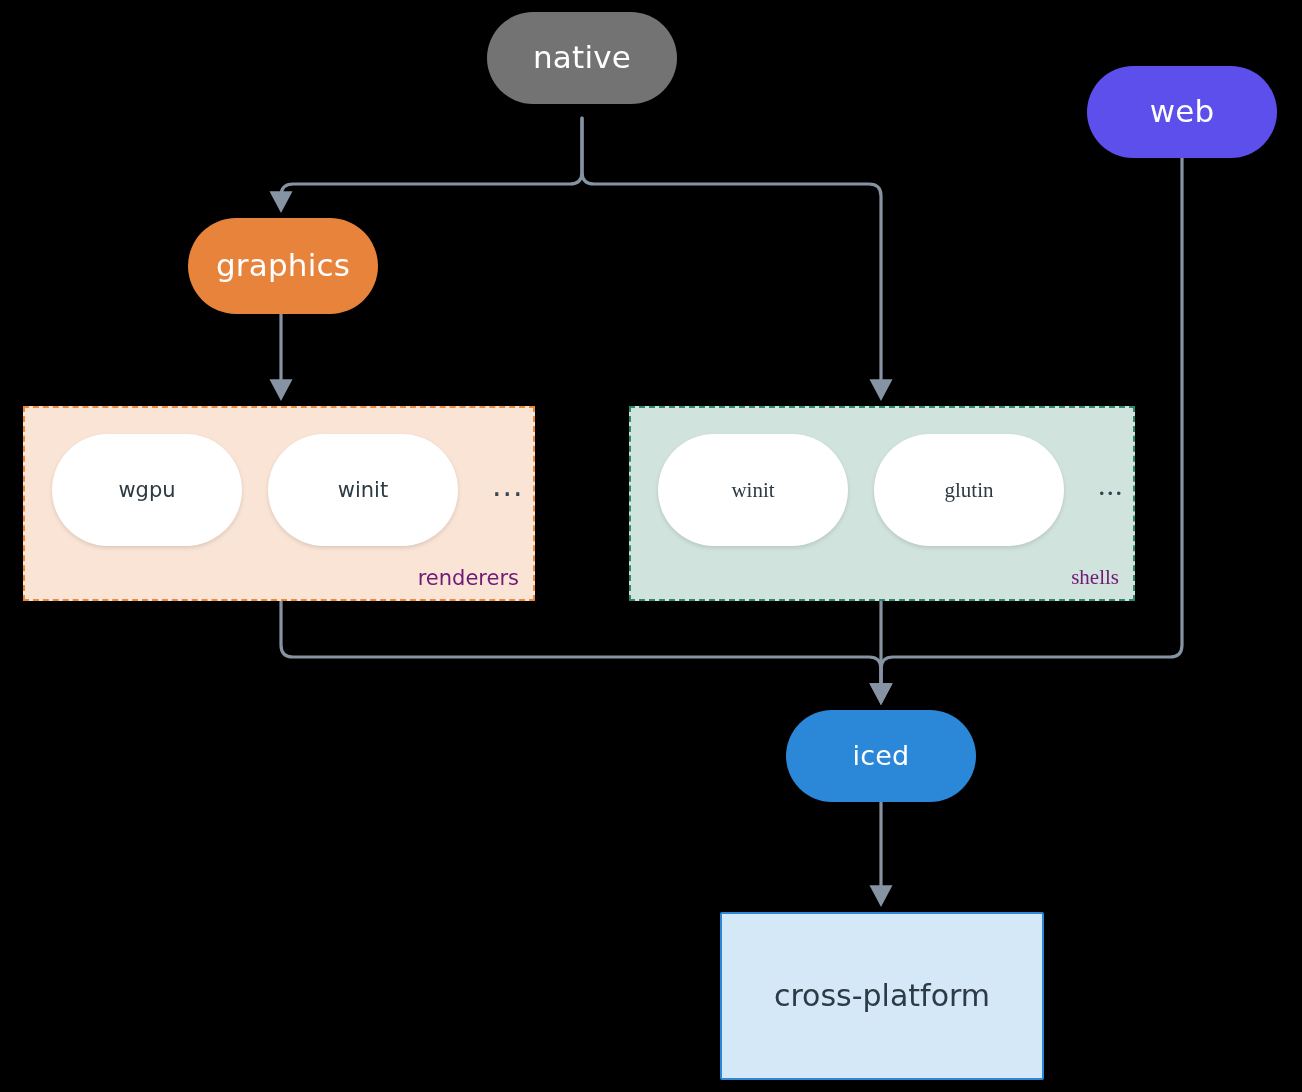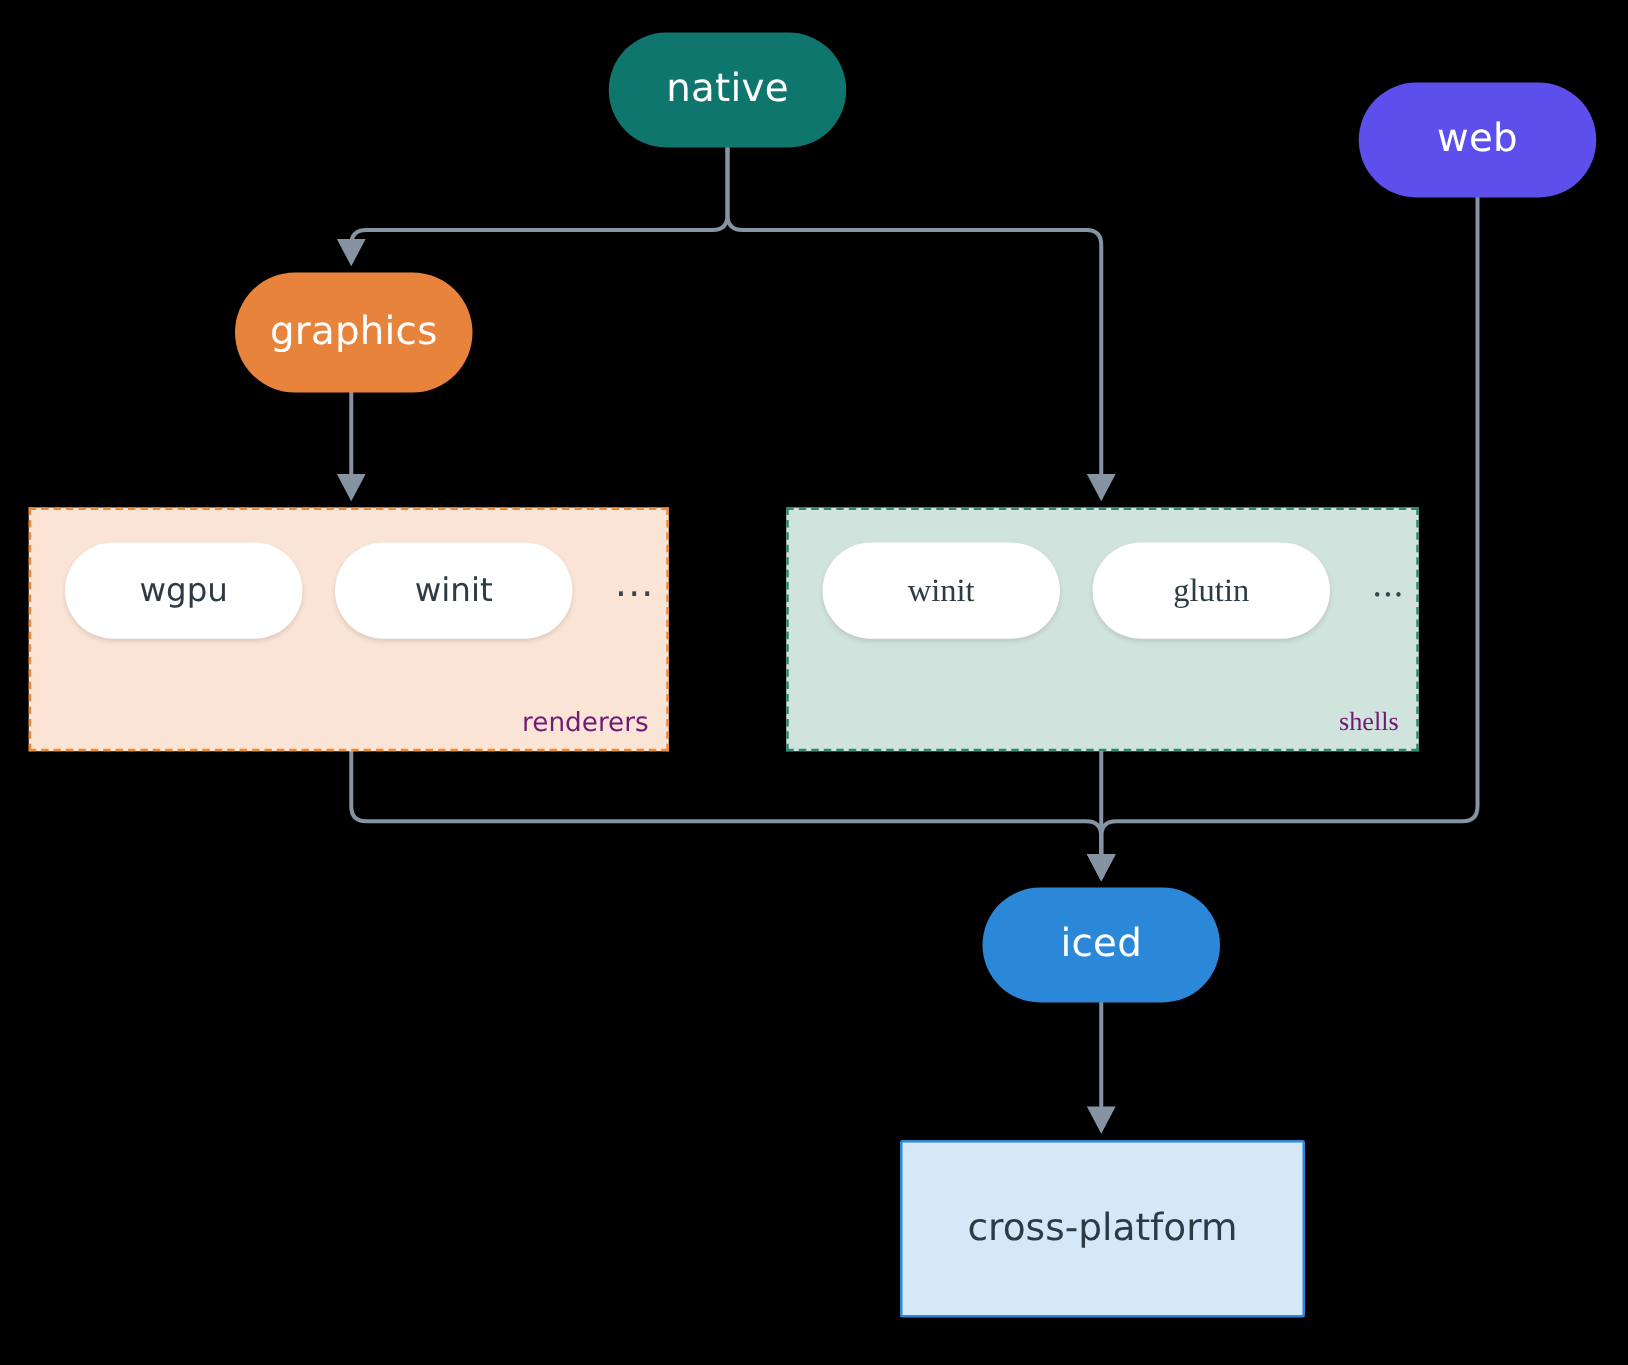--- a/index.html
+++ b/index.html
@@ -36,36 +36,36 @@
     line-height: 1.28;
   }
   
   .pill-node {
     border-radius: 999px;
     color: #ffffff;
     font-size: 31px;
     letter-spacing: 0.2px;
   }
   .node-native {
-    left: 487px;  top: 26px;  width: 190px;  height: 92px;
-    background: #0f766e;
+    left: 487px;  top: 12px;  width: 190px;  height: 92px;
+    background: #737373;
   }
   .node-web {
     left: 1087px; top: 26px;  width: 190px;  height: 92px;
     background: #5d4fec;
     margin-top: 40px;
   }
   .node-graphics {
     left: 188px;  top: 218px; width: 190px;  height: 96px;
     background: #e8833c;
   }
   .node-iced {
     left: 786px;  top: 710px; width: 190px;  height: 92px;
     background: #2b87d8;
-    font-size: 31px;
+    font-size: 27px;
   }
   
   .cluster {
     position: absolute;
     box-sizing: border-box;
     border-style: dashed;
     border-width: 2.5px;
   }
   .cluster-renderers {
     left: 23px;  top: 406px;  width: 512px; height: 195px;
@@ -89,41 +89,41 @@
     position: absolute;
     left: 27px;
     top: 26px;
     display: flex;
     align-items: center;
     gap: 26px;
   }
   .chip {
     background: #ffffff;
     border-radius: 999px;
-    height: 77px;
+    height: 112px;
     min-width: 190px;
     box-sizing: border-box;
     padding: 0 26px;
     display: flex;
     align-items: center;
     justify-content: center;
     color: #2d3b45;
-    font-size: 26px;
+    font-size: 21px;
     box-shadow: 0 2px 4px rgba(0,0,0,0.12);
   }
   .ellipsis {
     color: #37474f;
     font-size: 30px;
     letter-spacing: 1px;
     padding-left: 8px;
     padding-bottom: 10px;
   }
   
   .node-app {
-    left: 720px;  top: 912px; width: 324px; height: 142px;
+    left: 720px;  top: 912px; width: 324px; height: 168px;
     background: #d5e8f8;
     border: 2.5px solid #2b87d8;
     border-radius: 2px;
     color: #2d3b45;
     font-size: 30px;
     flex-direction: column;
     line-height: 1.62;
   }
 </style>
 </head>

